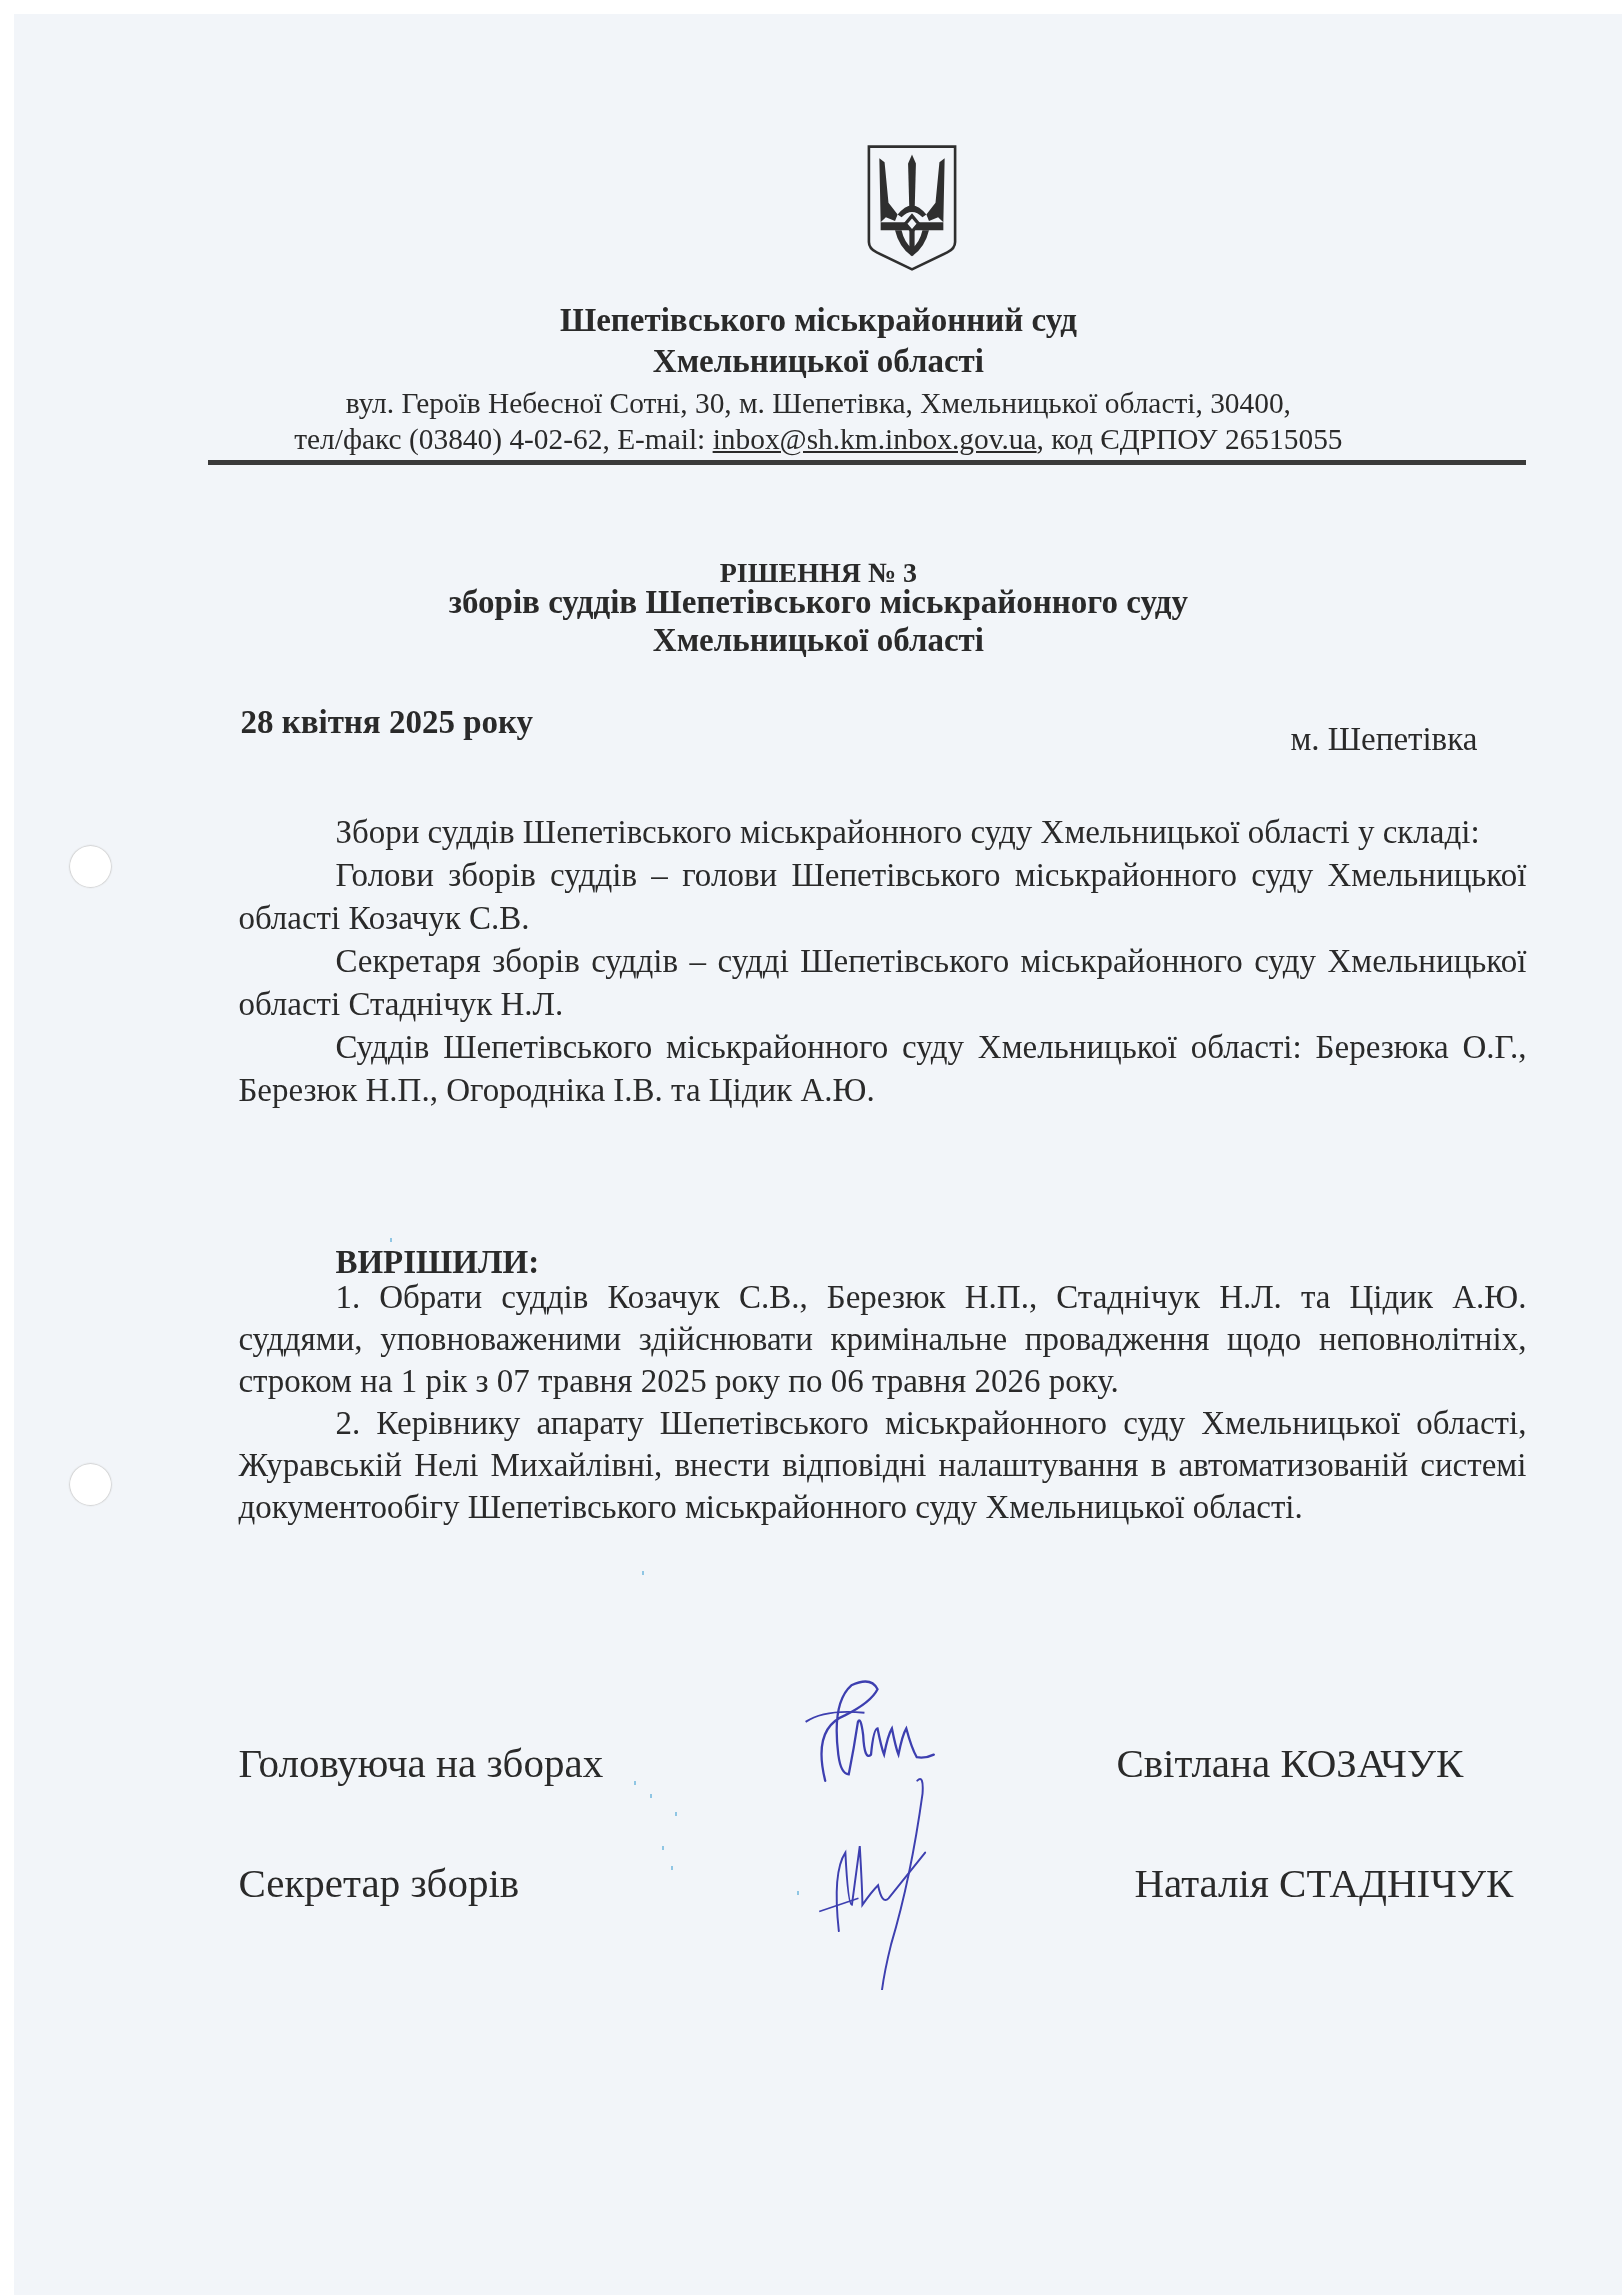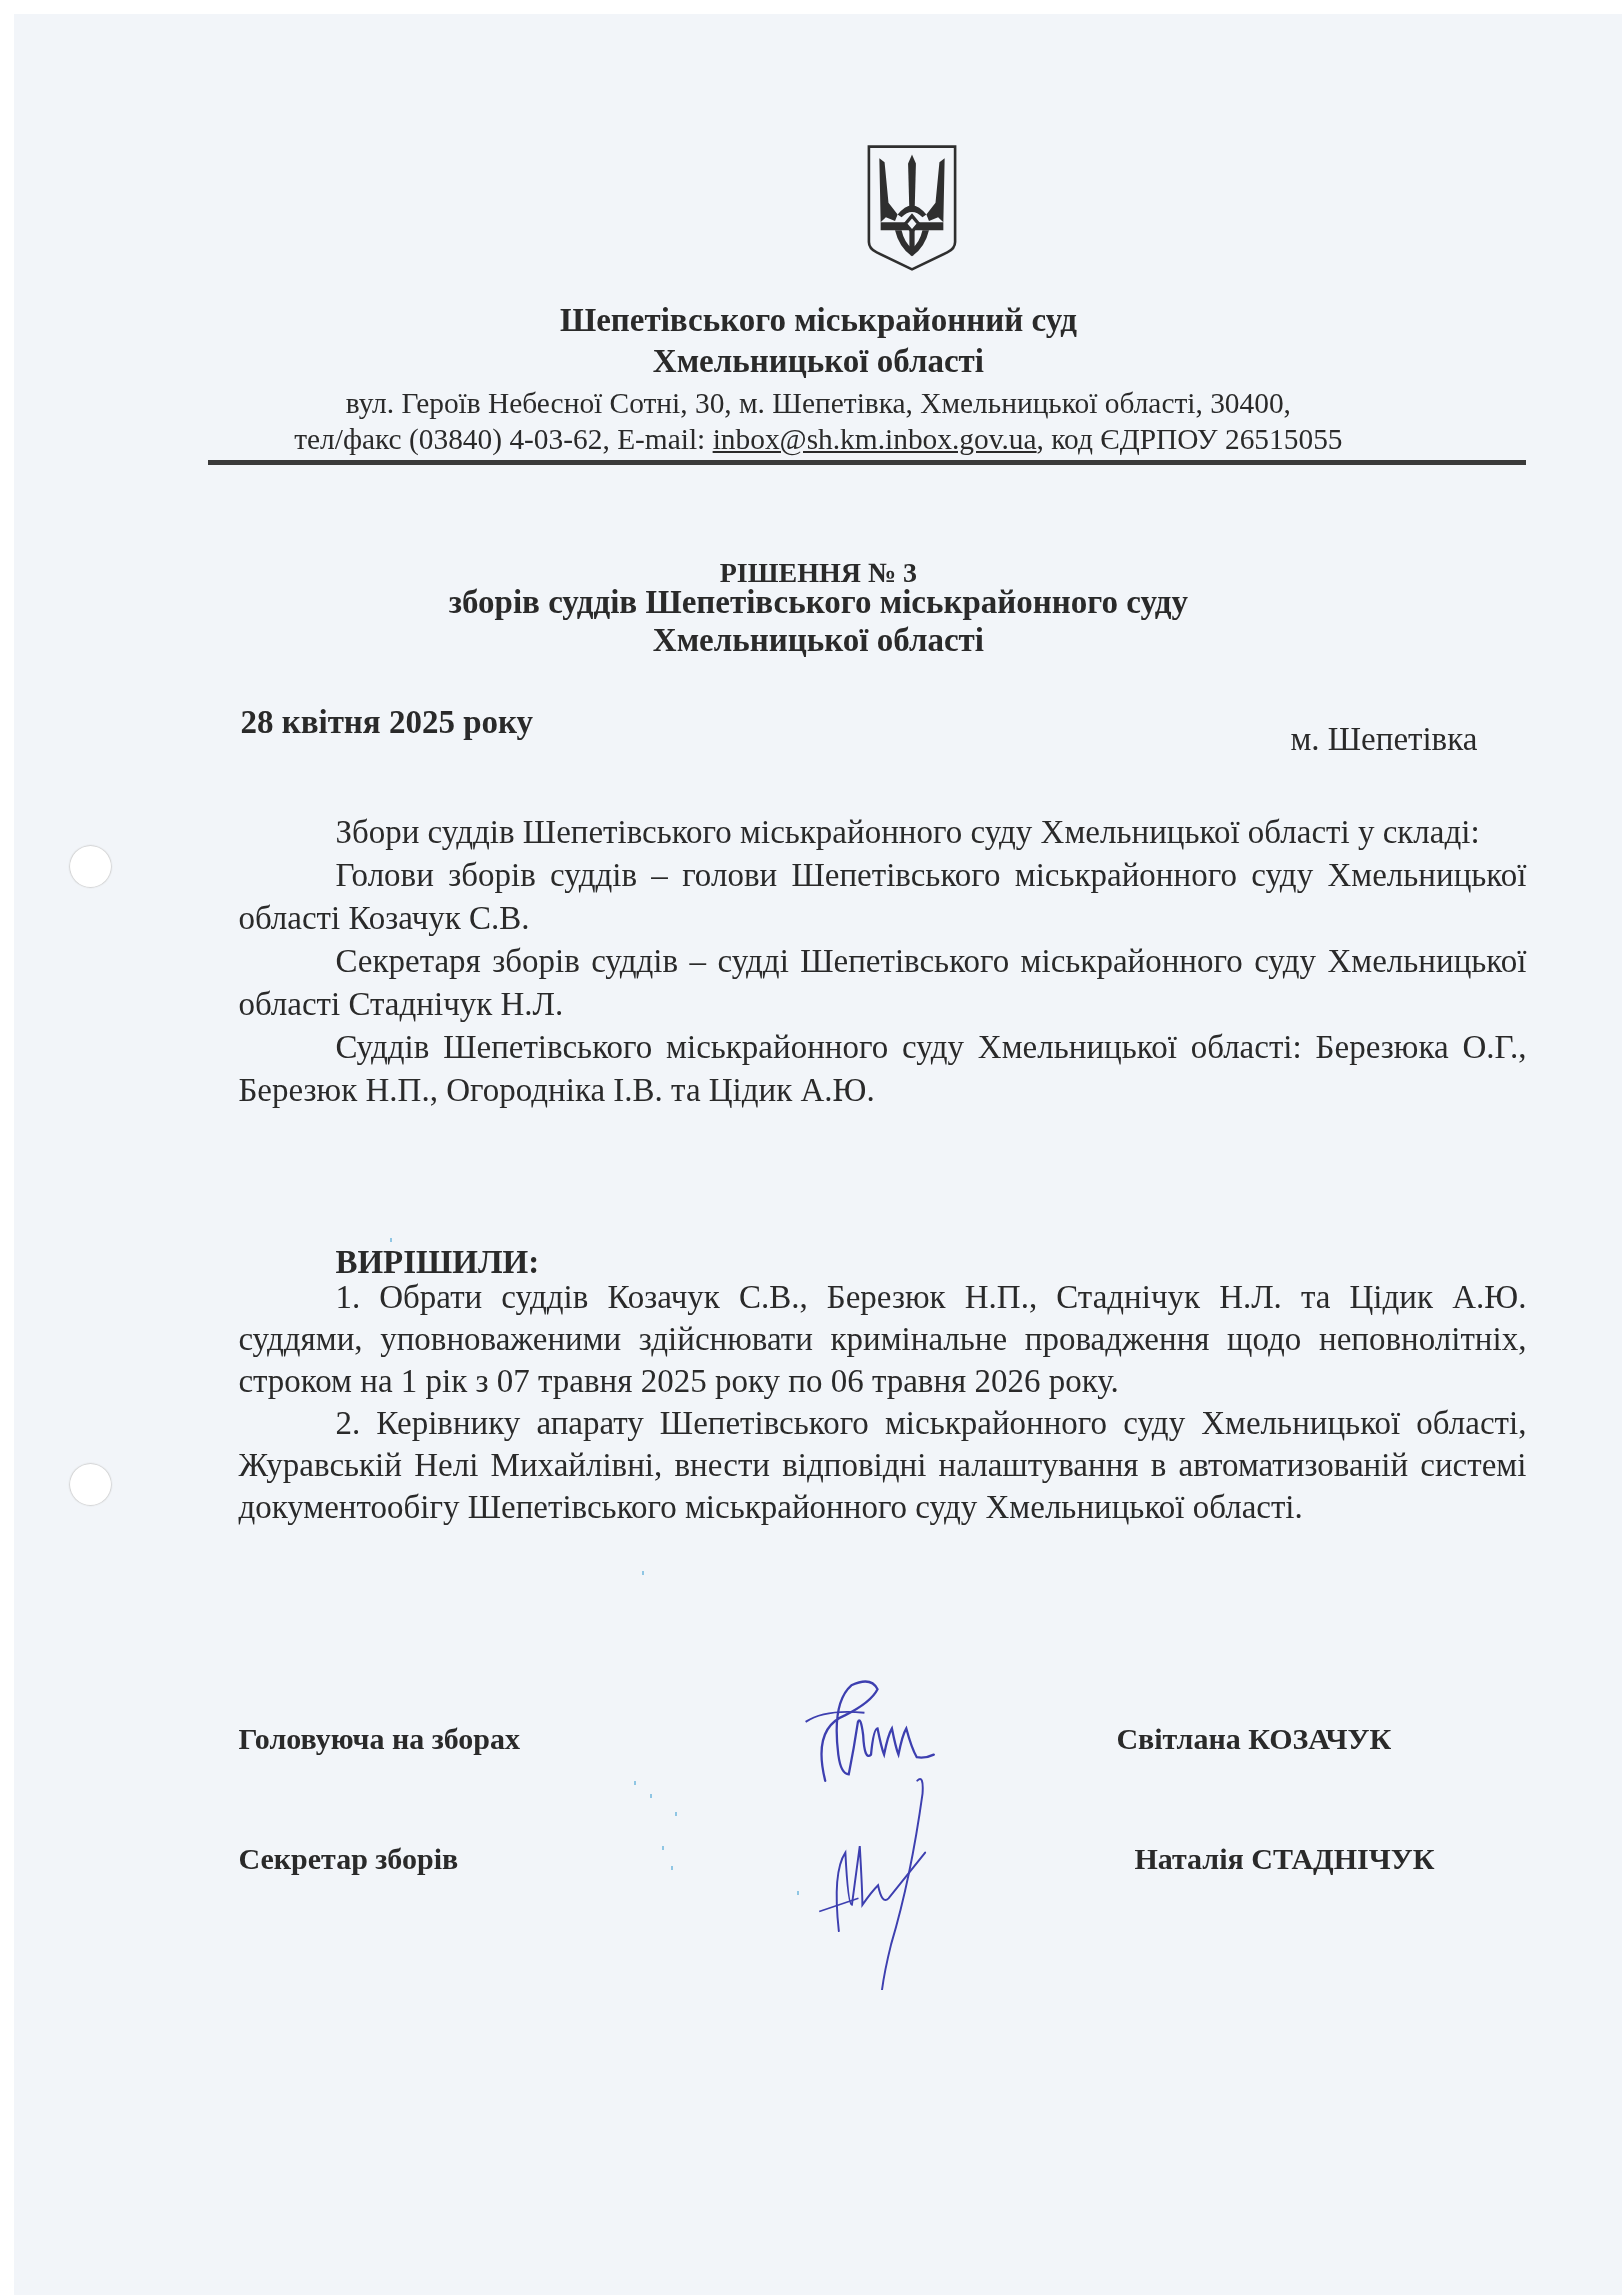--- a/index.html
+++ b/index.html
@@ -29,21 +29,21 @@
     .date { font-weight: bold; font-size: 33px; line-height: 42px; top: 687px; left: 226px; }
     .city { font-weight: normal; font-size: 33px; line-height: 42px; top: 704px; right: 145px; }
     .body-block {
       position: absolute; left: 224px; width: 1288px;
       font-size: 33px; line-height: 43px; text-align: justify;
     }
     .body-block p { margin: 0; text-indent: 97px; text-align: justify; }
     .block1 { top: 797px; }
     .resolved { font-weight: bold; font-size: 33px; line-height: 42px; top: 1203px; left: 321px; margin-top: 24px; }
     .block2 { top: 1262px; line-height: 42px; }
-    .sig-label { font-weight: bold; font-size: 30px; line-height: 42px; }
+    .sig-label { font-weight: normal; font-size: 41px; line-height: 42px; margin-top: 24px; }
     .hole {
       position: absolute; width: 41px; height: 41px; border-radius: 50%;
       background: #ffffff; box-shadow: 0 0 1.3px 0.7px #c9c9c9;
     }
     .sig { position: absolute; }
     .speck { position: absolute; width: 2px; height: 3.9px; background: #4ea6d6; opacity: 0.6; }
   </style>
 </head>
 <body>
 
@@ -61,21 +61,21 @@
     <path d="M48 108 Q70 80 92 108 L86 112 Q70 96 54 112 Z" fill="#2f2f2f"></path>
     <path d="M70 110 L80 122 L70 134 L60 122 Z" fill="#f2f5f9" stroke="#2f2f2f" stroke-width="5"></path>
     <path d="M44 132 Q50 158 70 172 Q90 158 96 132 L86 132 Q82 150 70 160 Q58 150 54 132 Z" fill="#2f2f2f"></path>
     <path d="M66 132 H74 V168 H66 Z" fill="#2f2f2f"></path>
   </svg>
 
   <div class="abs center h-court">Шепетівського міськрайонний суд</div>
   <div class="abs center h-court2">Хмельницької області</div>
   <div class="abs center addr1">вул. Героїв Небесної Сотні, 30, м. Шепетівка, Хмельницької області, 30400,</div>
   <div class="abs center addr2">
-    <span>тел/факс (03840) 4-03-62, E-mail: </span><span class="mail">inbox@sh.km.inbox.gov.ua</span><span>, код ЄДРПОУ 26515055</span>
+    <span>тел/факс (03840) 4-02-62, E-mail: </span><span class="mail">inbox@sh.km.inbox.gov.ua</span><span>, код ЄДРПОУ 26515055</span>
   </div>
   <div class="hr-thick"></div>
 
   <div class="abs center title">РІШЕННЯ № 3</div>
   <div class="abs center subtitle">зборів суддів Шепетівського міськрайонного суду</div>
   <div class="abs center subtitle2">Хмельницької області</div>
 
   <div class="abs date">28 квітня 2025 року</div>
   <div class="abs city">м. Шепетівка</div>
 

